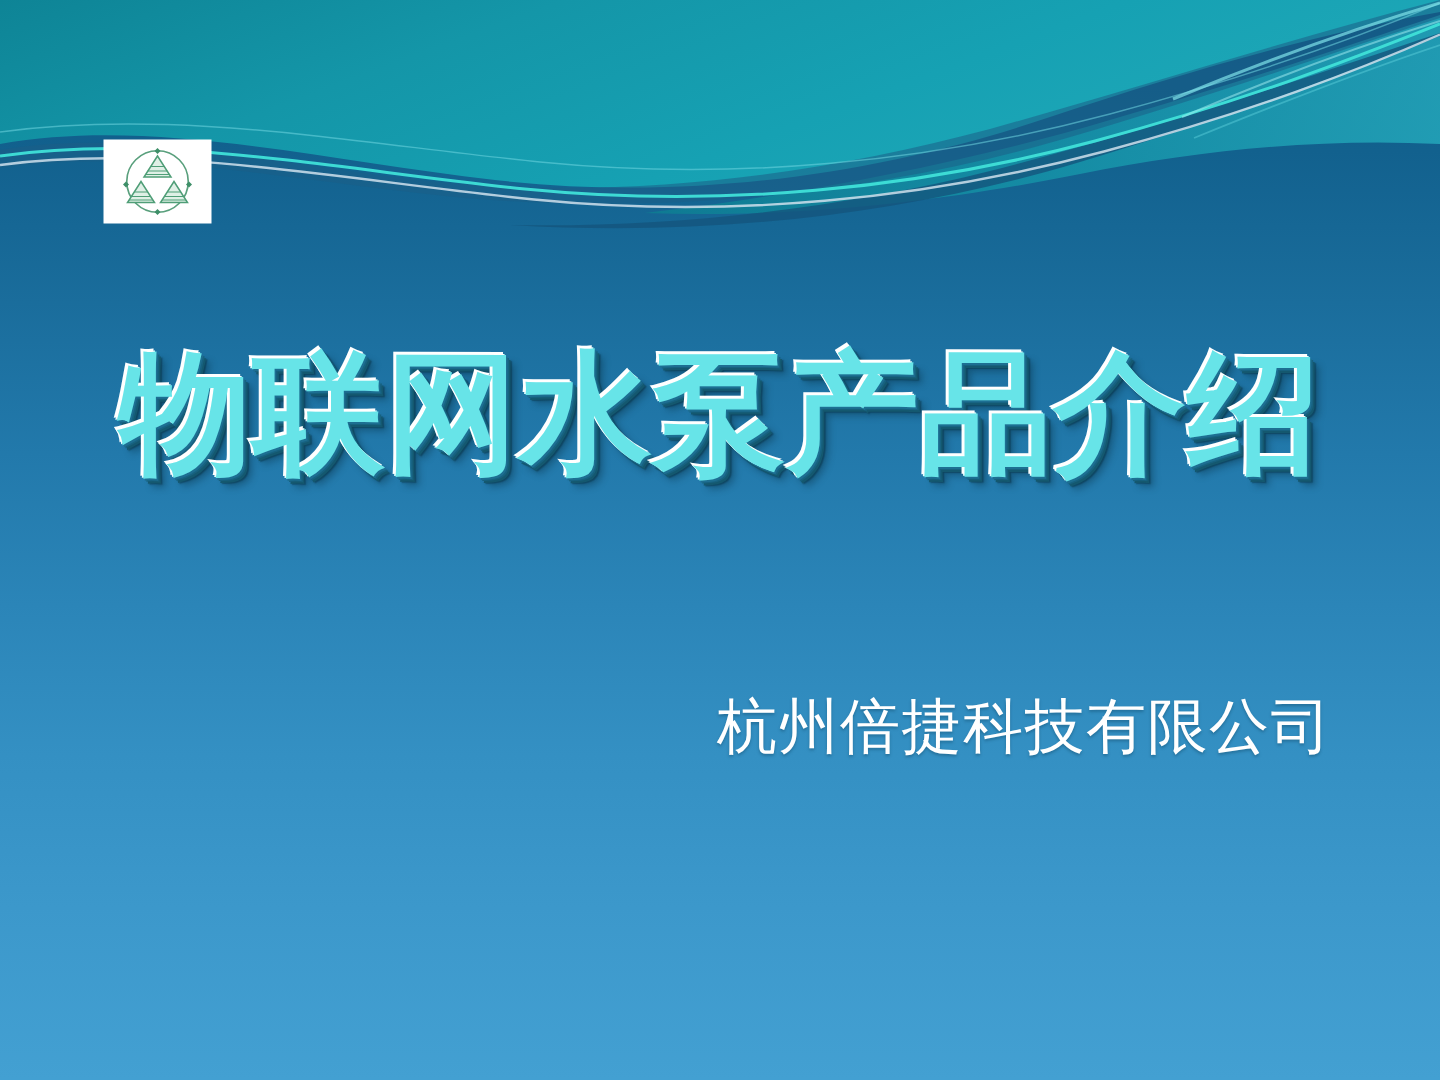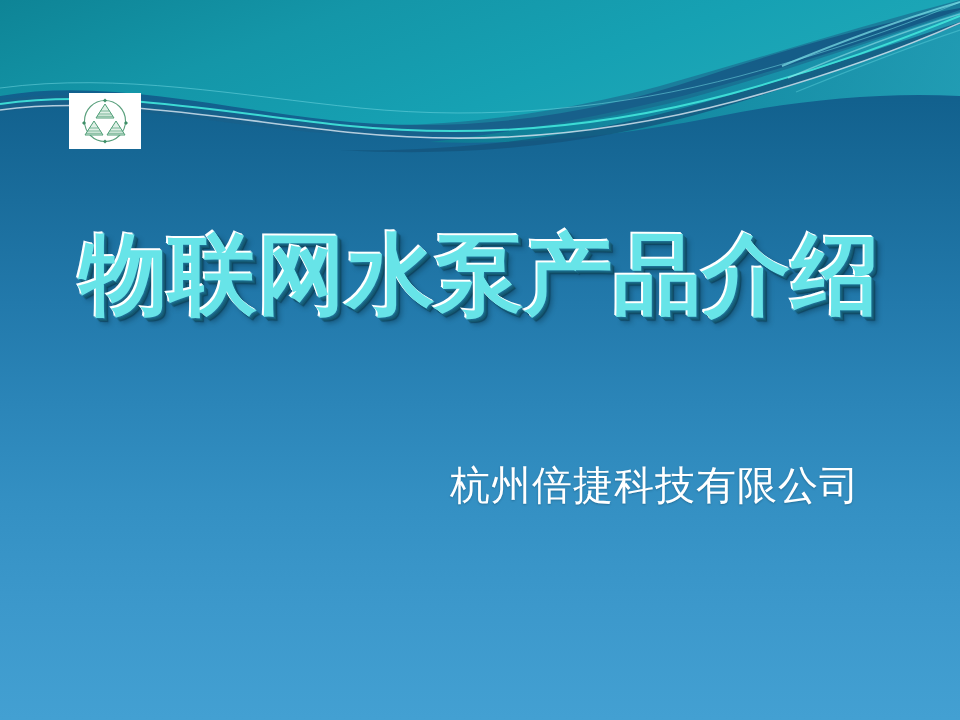--- a/index.html
+++ b/index.html
@@ -47,42 +47,42 @@
 
   
   #title-block {
     position:absolute;
     left:0; top:228px;
     width:960px;
     text-align:center;
   }
   #title-text {
     display:inline-block;
-    font-family:Liberation Serif, serif;
+    font-family:Liberation Sans, sans-serif;
     font-weight:bold;
     font-size:88px;
     line-height:1.08;
     letter-spacing:1px;
     color:#67e4e8;
     text-shadow:
       -2px -2px 0 #ffffff,
       -1px -1px 0 #e8ffff,
        1px  1px 0 #1d6f92,
        2px  2px 0 #17617f,
        3px  3px 0 #14586f,
        4px  4px 1px rgba(8,50,68,0.55),
        6px  6px 5px rgba(6,40,58,0.35);
   }
 
   
   #subtitle-block {
     position:absolute;
     left:0; top:462px;
     width:960px;
-    padding-right:100px;
+    padding-right:72px;
     text-align:right;
   }
   #subtitle-text {
     display:inline-block;
     font-family:"DejaVu Serif", serif;
     font-size:40px;
     line-height:1.15;
     color:#ffffff;
     letter-spacing:1px;
     text-shadow:0 1px 2px rgba(10,55,80,0.35);

